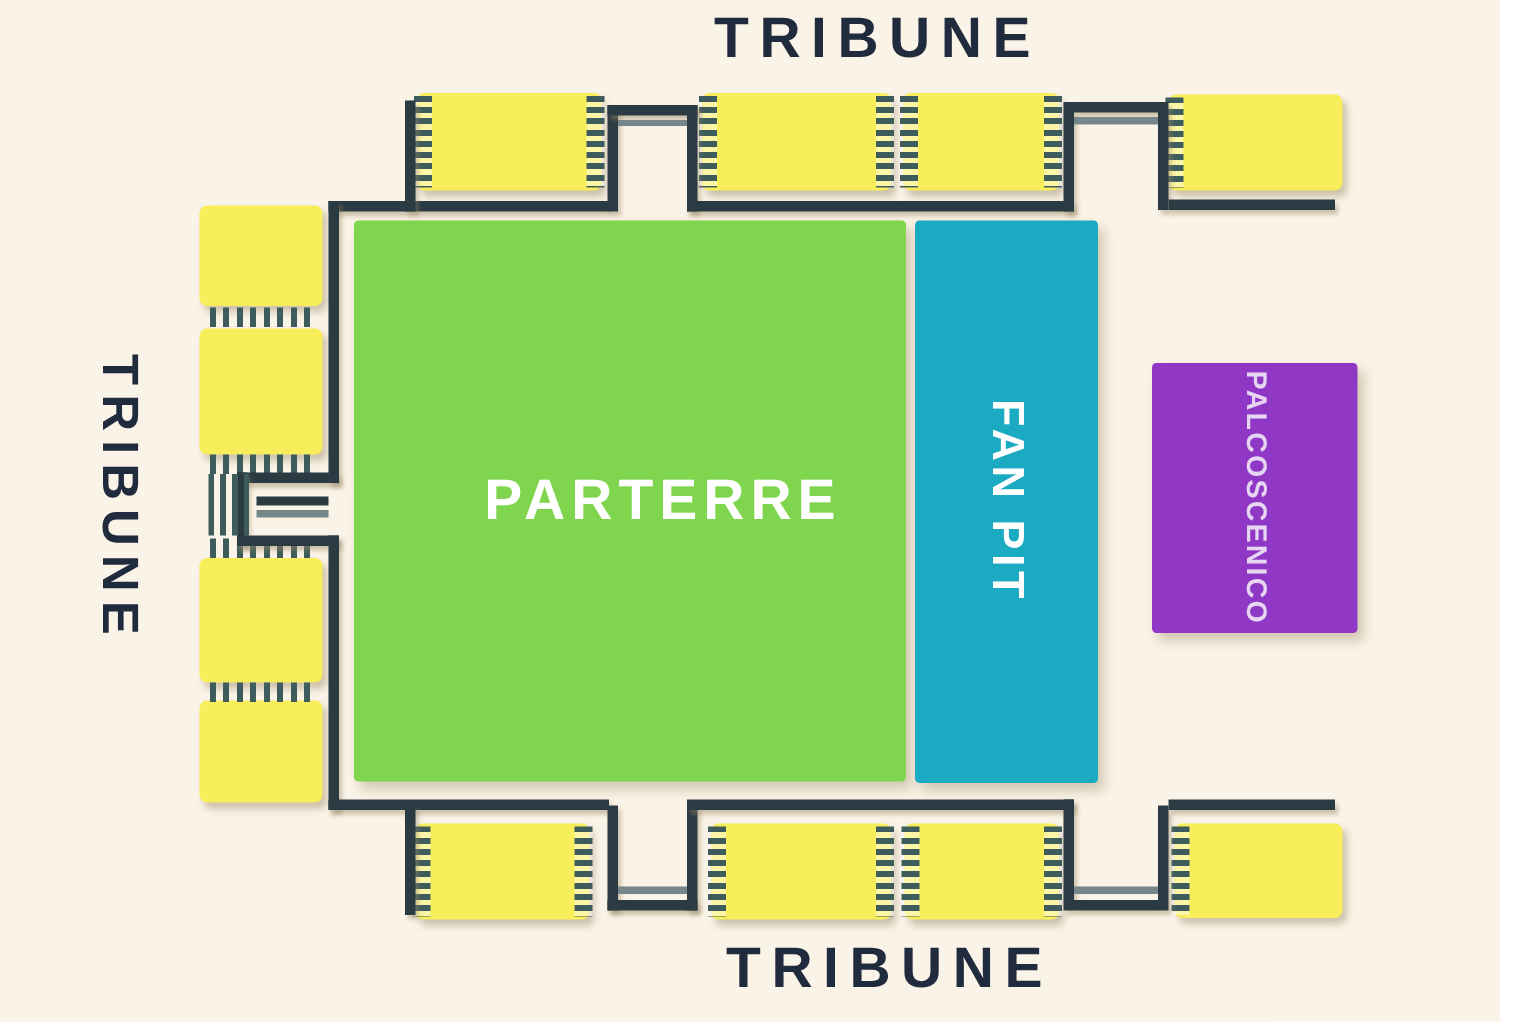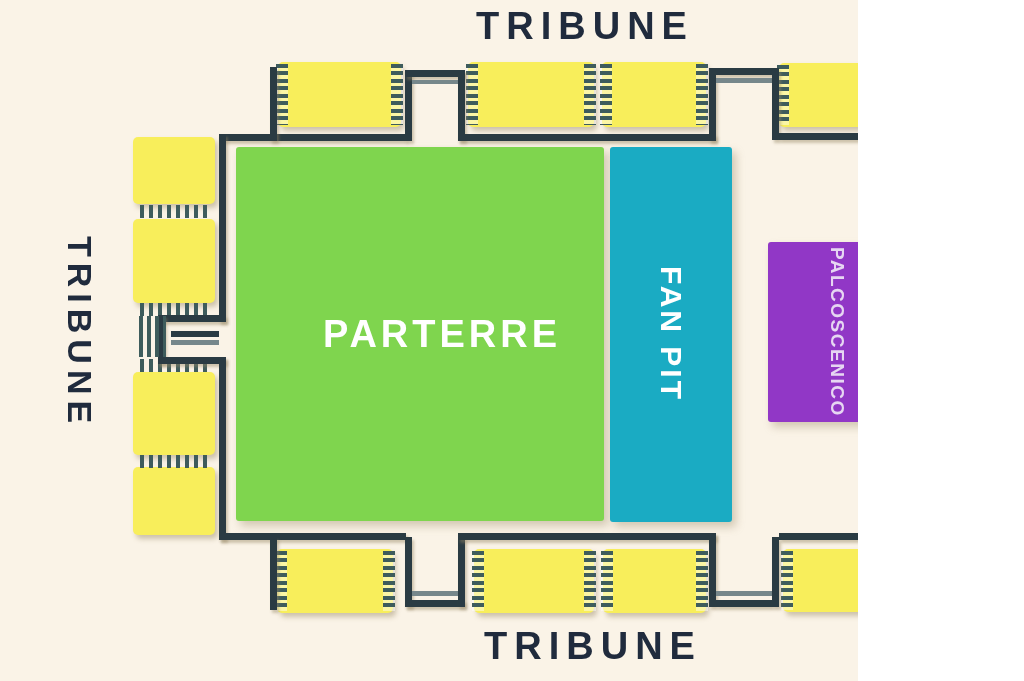--- a/index.html
+++ b/index.html
@@ -1,17 +1,17 @@
 <!DOCTYPE html>
 <html style="--background: #faf3e7; --tribune-yellow: #f8ee5b; --parterre-green: #7fd54e; --fanpit-teal: #1aabc3; --stage-purple: #9137c6; --stage-text: #e6d6f2; --wall-dark: #2a3b43; --hatch-dark: #3e5c5c; --text-navy: #202b3d; --line-gray: #76878b;"><head>
 <meta charset="utf-8">
 <style>
   html,body{margin:0;padding:0;}
   body{font-family:"Liberation Sans", sans-serif;}
-  .map{position:relative;width:858px;height:681px;background:var(--background,#faf3e7);overflow:hidden;}
+  .map{position:relative;width:1000px;height:681px;background:var(--background,#faf3e7);overflow:hidden;}
 
   
   .big-label{
     position:absolute;color:var(--text-navy,#202b3d);
     font-weight:800;letter-spacing:7px;font-size:38px;
     text-align:center;white-space:nowrap;
   }
   .big-label.vertical{
     writing-mode:vertical-rl;letter-spacing:6px;font-size:34px;
     display:flex;align-items:center;justify-content:center;

